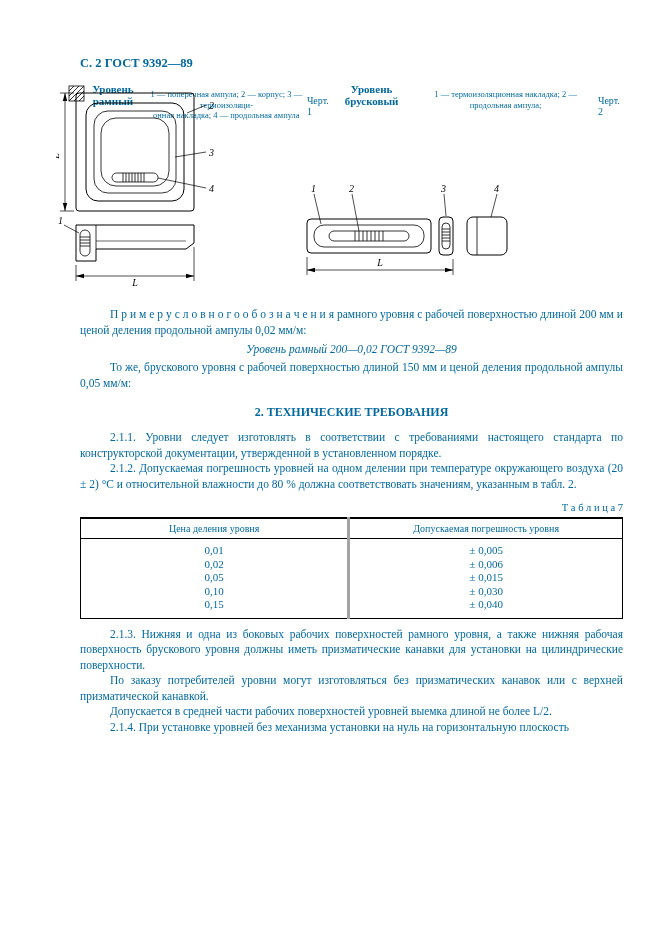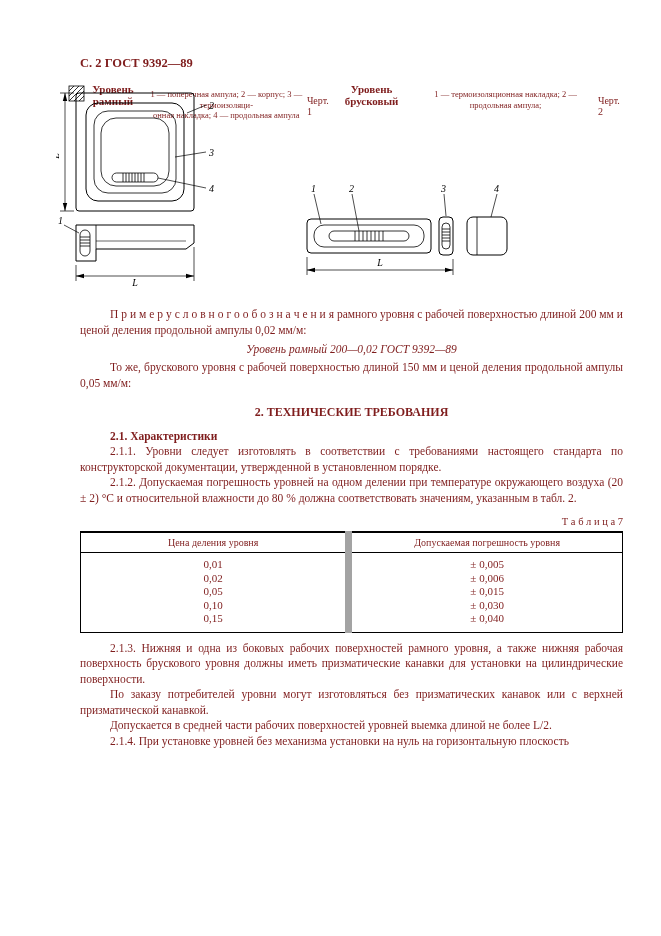--- a/index.html
+++ b/index.html
@@ -1,17 +1,17 @@
 <!DOCTYPE html>
 <html><head>
 <meta charset="utf-8">
 <style>
   html, body { margin: 0; padding: 0; background: #e8e8e8; }
   .page {
-    width: 661px; height: 936px; background: #ffffff; color: #7f1d1d;
+    width: 661px; height: 936px; background: #ffffff; color: #0369a1;
     font-family: "Liberation Serif", serif;
     box-sizing: border-box; padding: 56px 38px 10px 80px;
     position: relative; margin: 0 auto; overflow: hidden;
   }
   .header { font-weight: bold; font-size: 12.5px; margin-bottom: 12px; }
   .figures { display: flex; }
   .fig { display: flex; flex-direction: row; }
   .fig-left  { width: 46%; }
   .fig-right { width: 54%; }
   .fig-title { font-weight: bold; font-size: 11px; text-align: center; margin-bottom: 4px; }
@@ -24,21 +24,21 @@
   .para { font-size: 11.5px; line-height: 15.5px; text-align: justify; text-indent: 30px; margin: 0; }
   .designation { font-size: 11.5px; font-style: italic; text-align: center; margin: 5px 0; }
   .section { font-weight: bold; font-size: 12px; text-align: center; margin: 14px 0 10px 0; }
   .subsection { font-weight: bold; font-size: 11.5px; text-indent: 30px; margin: 0 0 2px 0; }
   .table-label { font-size: 10.5px; text-align: right; margin: 10px 0 4px 0; }
   table.tol { width: 100%; border-collapse: collapse; margin-bottom: 8px;
     border: 1px solid #000; border-top: 2px solid #000; }
   table.tol th { font-weight: normal; font-size: 10px; padding: 4px 2px;
     border-bottom: 1px solid #000; text-align: center; }
   table.tol td { font-size: 11px; line-height: 13.5px; text-align: center; padding: 0 2px; }
-  table.tol th + th, table.tol td + td { border-left: 7px solid #a3a3a3; }
+  table.tol th + th, table.tol td + td { border-left: 3px solid #a3a3a3; }
   table.tol tbody tr:first-child td { padding-top: 5px; }
   table.tol tbody tr:last-child td  { padding-bottom: 6px; }
   svg text { font-family: "Liberation Serif", serif; font-size: 10px; font-style: italic; fill: #000; }
 </style>
 </head>
 <body>
 
 <div class="page">
 
   <div class="header">С. 2 ГОСТ 9392—89</div>
@@ -197,21 +197,20 @@
       <div class="fig-label">Черт. 2</div>
     </div>
   </div>
 
   <div class="body-text">
     <p class="para">П р и м е р   у с л о в н о г о   о б о з н а ч е н и я рамного уровня с рабочей поверхностью длиной 200 мм и ценой деления продольной ампулы 0,02 мм/м:</p>
     <p class="designation">Уровень рамный 200—0,02 ГОСТ 9392—89</p>
     <p class="para">То же, брускового уровня с рабочей поверхностью длиной 150 мм и ценой деления продольной ампулы 0,05 мм/м:</p>
 
     <div class="section">2. ТЕХНИЧЕСКИЕ ТРЕБОВАНИЯ</div>
-    <p class="subsection">2.1. Характеристики</p>
 
     <p class="para">2.1.1. Уровни следует изготовлять в соответствии с требованиями настоящего стандарта по конструкторской документации, утвержденной в установленном порядке.</p>
     <p class="para">2.1.2. Допускаемая погрешность уровней на одном делении при температуре окружающего воздуха (20 ± 2) °С и относительной влажности до 80 % должна соответствовать значениям, указанным в табл. 2.</p>
 
     <div class="table-label">Т а б л и ц а 7</div>
 
     <table class="tol">
       <thead>
         <tr>
           <th style="width:49.5%">Цена деления уровня</th>

